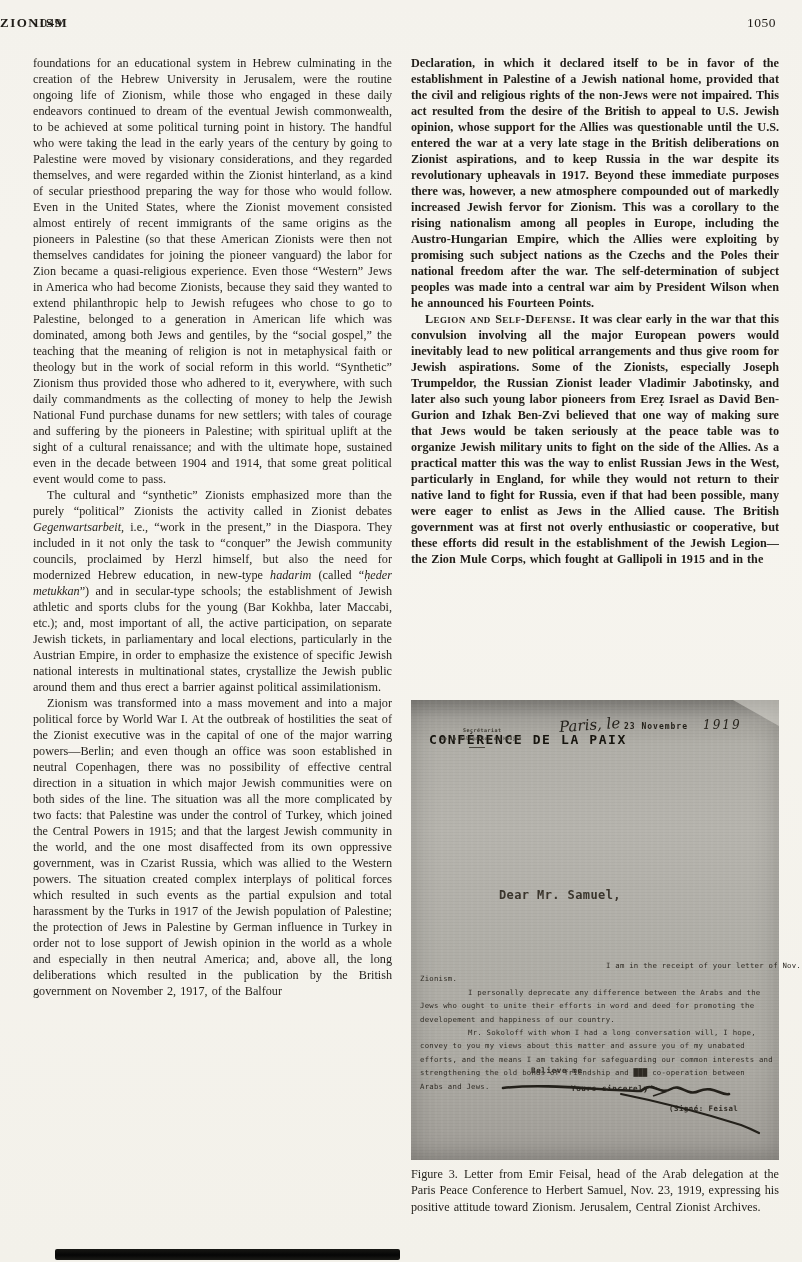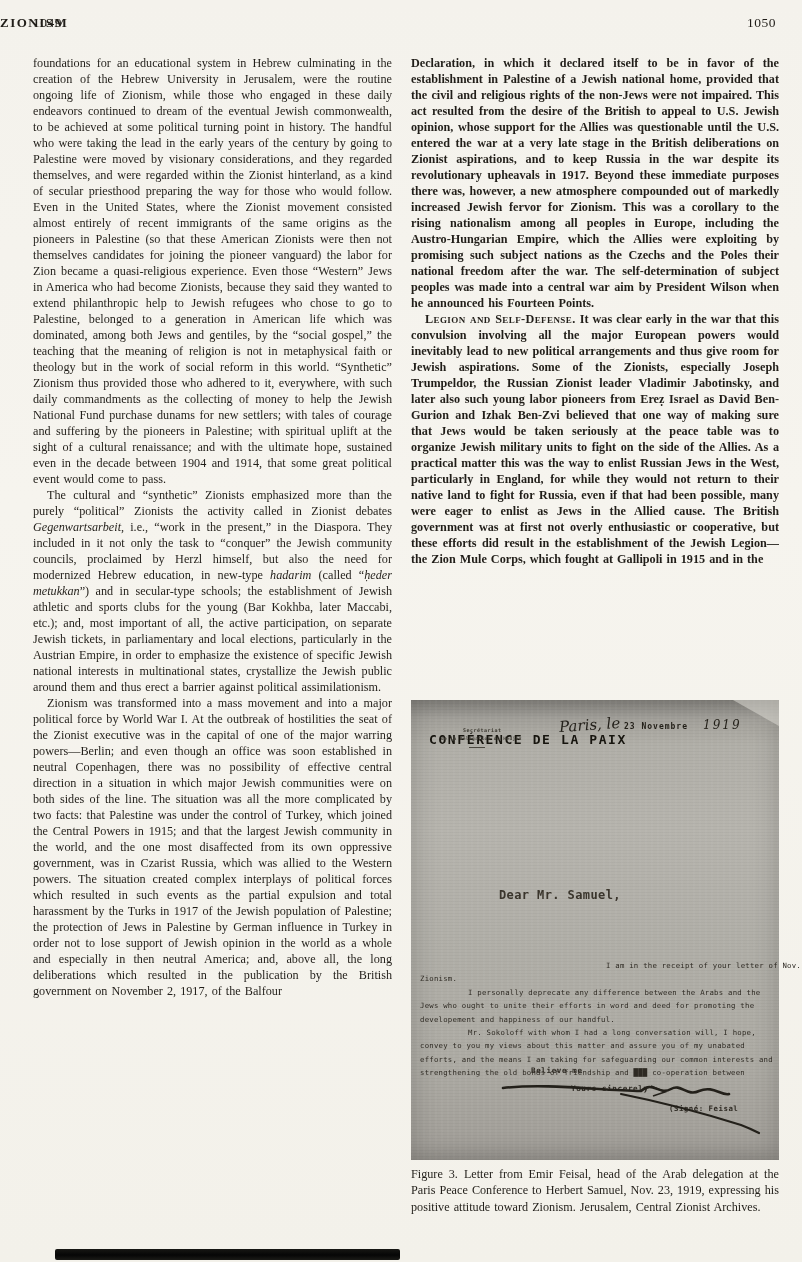--- a/index.html
+++ b/index.html
@@ -109,25 +109,26 @@
       <span class="date-year">1919</span>
     </div>
 
     <div class="salutation">Dear Mr. Samuel,</div>
 
     <div class="letter-body">
         <div class="tl ind2">I am in the receipt of your letter of Nov.</div>
         <div class="tl ind0">Zionism.</div>
         <div class="tl ind1">I personally deprecate any difference between the Arabs and the</div>
         <div class="tl ind0">Jews who ought to unite their efforts in word and deed for promoting the</div>
-        <div class="tl ind0">developement and happiness of our handful.</div>
+        <div class="tl ind0">developement and happiness of our country.</div>
         <div class="tl ind1">Mr. Sokoloff with whom I had a long conversation will, I hope,</div>
         <div class="tl ind0">convey to you my views about this matter and assure you of my unabated</div>
         <div class="tl ind0">efforts, and the means I am taking for safeguarding our common interests and</div>
         <div class="tl ind0">strengthening the old bonds of friendship and ███ co-operation between</div>
+        <div class="tl ind0">Arabs and Jews.</div>
       </div>
 
     <div class="closing1">Believe me</div>
     <div class="closing2">Yours sincerely</div>
     <div class="signed">(Signé: Feisal</div>
 
     <svg class="sig-svg" viewBox="0 0 270 66">
       <path d="M2 16 C 45 11, 95 18, 140 19 C 152 8, 158 24, 170 17 C 180 11, 186 25, 198 19 C 212 13, 220 24, 228 22" fill="none" stroke="#23201a" stroke-width="2.6" stroke-linecap="round"></path>
       <path d="M120 22 C 160 30, 205 42, 240 53 C 248 56, 254 59, 258 61" fill="none" stroke="#23201a" stroke-width="2.2" stroke-linecap="round"></path>
       <path d="M150 14 l 14 6 l -12 4" fill="none" stroke="#23201a" stroke-width="1.6"></path>

